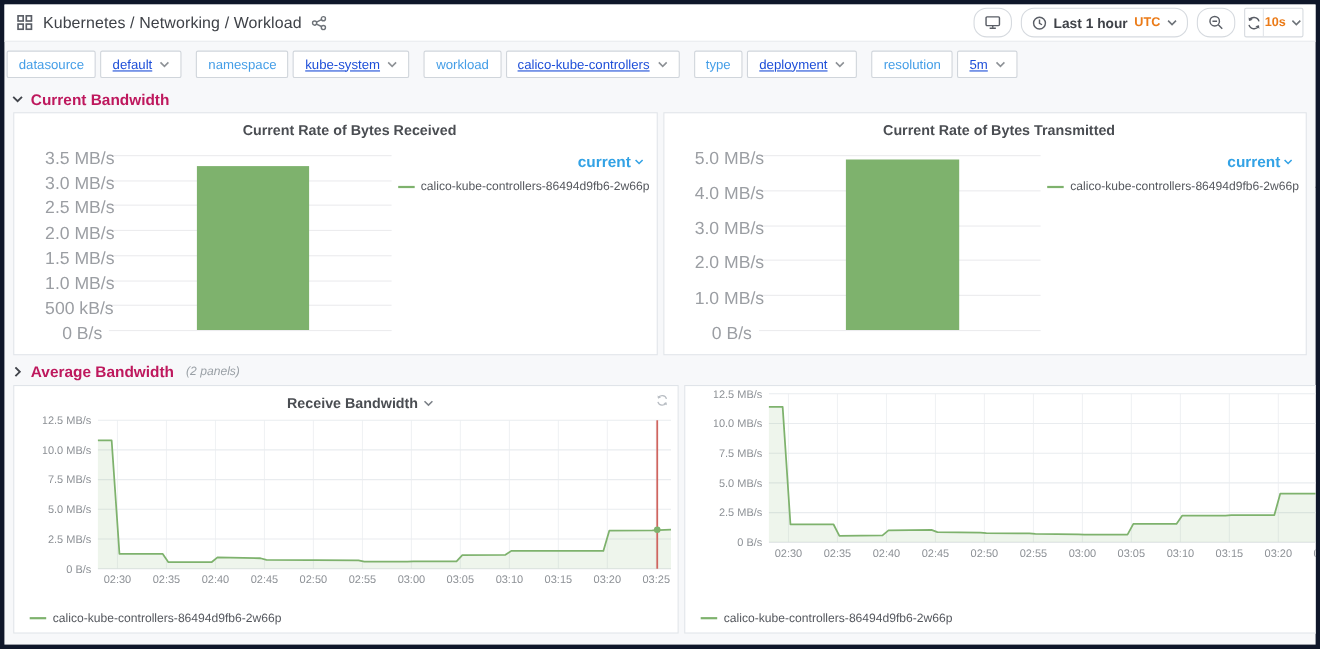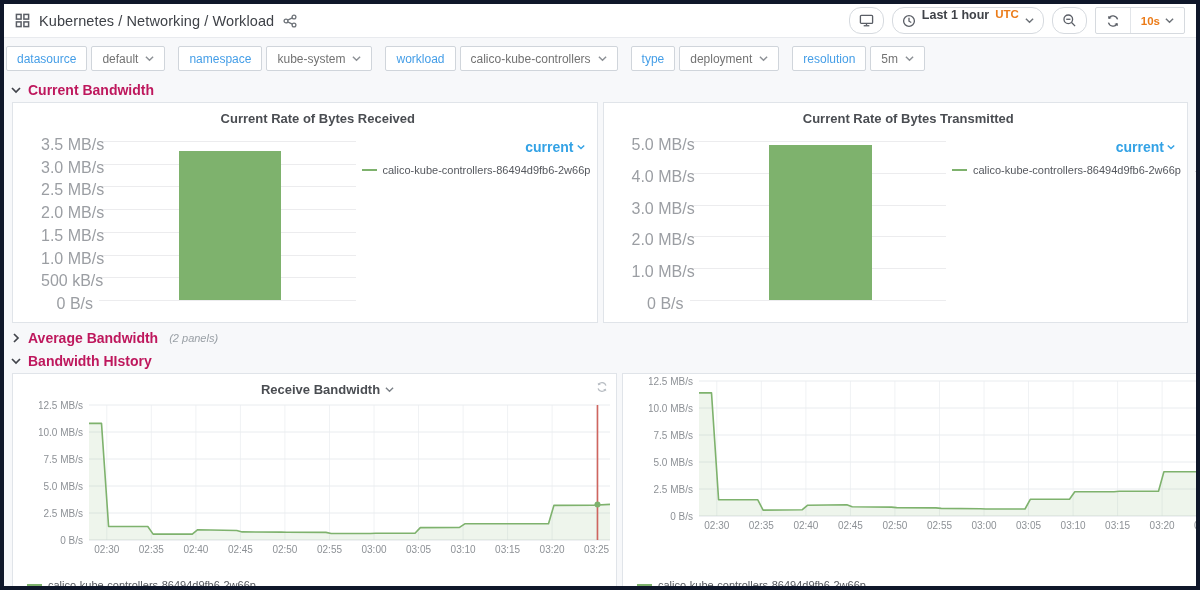--- a/index.html
+++ b/index.html
@@ -12,34 +12,34 @@
   .screen { width:1200px; height:590px; border:4px solid #0f172a; background:#f7f8fa; overflow:hidden; }
 
   
   .navbar { height:34px; background:#ffffff; border-bottom:1px solid #e8eaee;
     display:flex; align-items:center; padding:0 11px; }
   .nav-left { display:flex; align-items:center; gap:9px; }
   .nav-title { font-size:14.5px; font-weight:500; color:#3f4248; letter-spacing:.1px; }
   .icon { display:inline-flex; align-items:center; justify-content:center; }
   .nav-right { margin-left:auto; display:flex; align-items:center; gap:8px; }
   .nav-btn { height:27px; border:1px solid #d6dadf; border-radius:12px; background:#fff;
-    display:flex; gap:6px; padding:0 9px; cursor:pointer; font-size:12.5px; color:#3f4248; }
+    display:flex; align-items:center; gap:6px; padding:0 9px; cursor:pointer; font-size:12.5px; color:#3f4248; }
   .btn-group { display:flex; align-items:stretch; border:1px solid #d6dadf; border-radius:2px; background:#fff; height:27px; }
-  .btn-seg { display:flex; align-items:center; gap:5px; padding:0 10px; cursor:pointer; font-size:12.5px; }
+  .btn-seg { display:flex; align-items:center; gap:5px; padding:0 1px; cursor:pointer; font-size:12.5px; }
   .btn-seg + .btn-seg { border-left:1px solid #e2e5e9; }
   .accent-orange { color:#eb7b18; font-weight:700; font-size:11.5px; }
   .t-range { font-weight:600; font-size:12.5px; color:#3f4248; }
 
   
   .submenu { display:flex; align-items:center; gap:13px; padding:8px 2px 7px; }
   .var { display:flex; align-items:center; gap:4px; }
   .var-label, .var-value { height:25px; display:flex; align-items:center; gap:7px;
     padding:0 10px; background:#fff; border:1px solid #d0d5db; border-radius:2px; font-size:12px; }
   .var-label { color:#459ee7; }
-  .var-value { color:#737373; cursor:pointer; }
+  .var-value { color:#1d4ed8; cursor:pointer;text-decoration:underline; }
 
   
   .row-head { display:flex; align-items:center; gap:7px; height:22px; padding:0 7px; cursor:pointer; margin:1px 0; }
   .row-head .rtitle { font-size:14px; font-weight:700; color:#be185d; }
   .row-head .rcount { font-size:11px; font-style:italic; color:#9aa0a6; margin-left:4px; }
   .chev { width:10px; height:10px; }
 
   .panel-row { display:flex; gap:5px; padding:0 8px; }
   .panel { flex:1; background:#fff; border:1px solid #e0e4e9; position:relative;padding-left:26px; }
   .row-top .panel { height:221px; }
@@ -321,28 +321,20 @@
   <div class="row-head" style="margin-top:4px;">
     <span class="icon chev">
       <svg width="8" height="10" viewBox="0 0 7 10">
           <polyline points="1.5,1 5.5,5 1.5,9" fill="none" stroke="#41444b" stroke-width="1.7"></polyline>
         </svg>
     </span>
     <span class="rtitle">Average Bandwidth</span>
     <span class="rcount">(2 panels)</span>
   </div>
 
-  <div class="row-head">
-    <span class="icon chev">
-      <svg width="10" height="8" viewBox="0 0 10 7">
-          <polyline points="1,1.5 5,5.5 9,1.5" fill="none" stroke="#41444b" stroke-width="1.7"></polyline>
-        </svg>
-    </span>
-    <span class="rtitle">Bandwidth HIstory</span>
-  </div>
 
   <div class="panel-row row-bottom">
     <section class="panel">
       <div class="panel-title-bar">
         <span>Receive Bandwidth</span>
         <svg width="9" height="7" viewBox="0 0 10 7">
             <polyline points="1,1.5 5,5.5 9,1.5" fill="none" stroke="#7b8087" stroke-width="1.5"></polyline>
           </svg>
       </div>
       <span class="panel-refresh icon">

